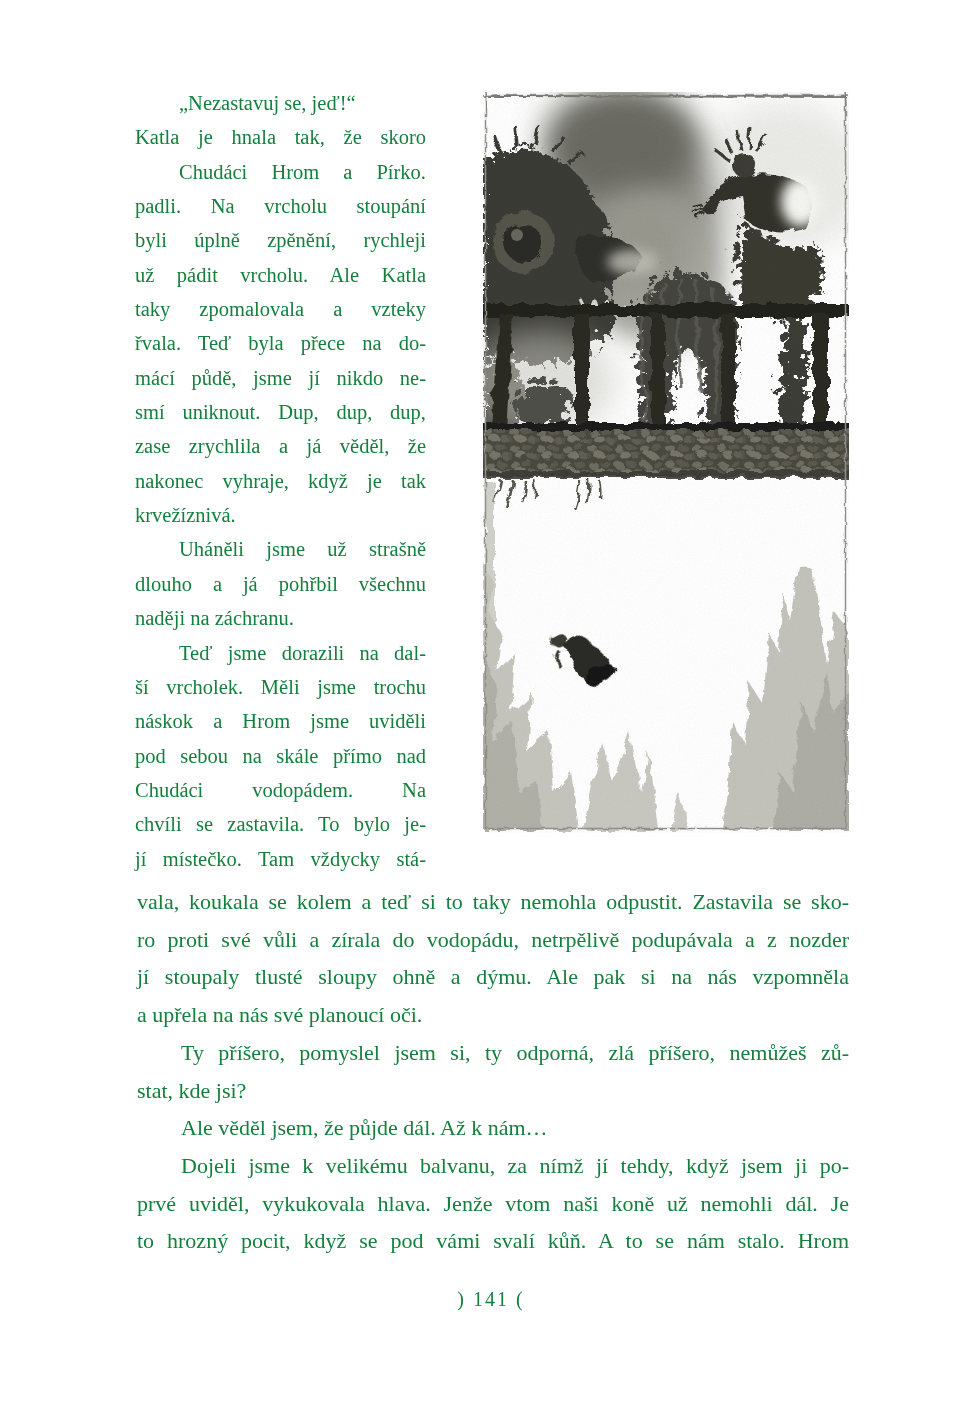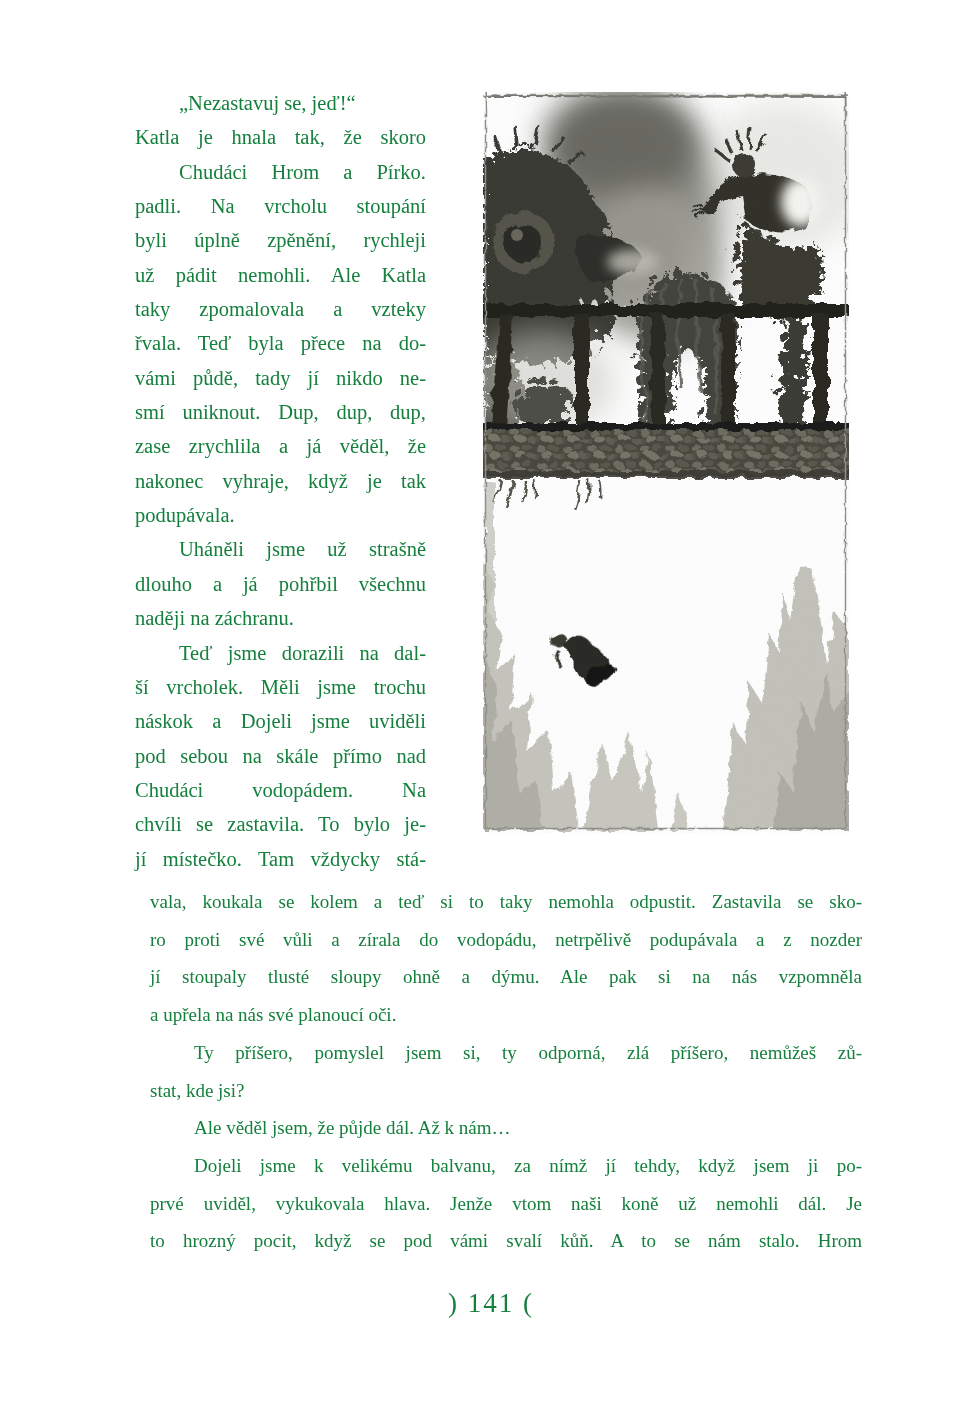--- a/index.html
+++ b/index.html
@@ -12,58 +12,58 @@
     text-align:justify;text-align-last:justify;
     white-space:normal;
   }
   .textline.end{text-align-last:left;}
   .textline.ind{text-indent:44px;}
   .column{
     position:absolute;left:135px;top:86px;width:291px;
     font-size:20.5px;line-height:34.35px;
   }
   .fulltext{
-    position:absolute;left:150px;top:883px;width:712px;
-    font-size:19px;line-height:37.7px;
+    position:absolute;left:137px;top:883px;width:712px;
+    font-size:22px;line-height:37.7px;
   }
   .pagenum{
     position:absolute;left:135px;top:1288px;width:712px;
-    text-align:center;text-align-last:center;font-size:27px;letter-spacing:2px;
+    text-align:center;text-align-last:center;font-size:20px;letter-spacing:2px;
   }
   .illustration{
     position:absolute;left:483px;top:92px;width:366px;height:741px;
     overflow:hidden;
   }
   .illustration svg{display:block;}
 </style>
 </head>
 <body>
 
 <div class="page">
 
   <div id="column" class="column">
       <div class="textline ind end">„Nezastavuj se, jeď!“</div>
       <div class="textline">Katla je hnala tak, že skoro</div>
       <div class="textline ind">Chudáci Hrom a Pírko.</div>
       <div class="textline">padli. Na vrcholu stoupání</div>
       <div class="textline">byli úplně zpěnění, rychleji</div>
-      <div class="textline">už pádit nemohli. Ale Katla</div>
+      <div class="textline">už pádit vrcholu. Ale Katla</div>
       <div class="textline">taky zpomalovala a vzteky</div>
       <div class="textline">řvala. Teď byla přece na do-</div>
-      <div class="textline">vámi půdě, tady jí nikdo ne-</div>
+      <div class="textline">mácí půdě, jsme jí nikdo ne-</div>
       <div class="textline">smí uniknout. Dup, dup, dup,</div>
       <div class="textline">zase zrychlila a já věděl, že</div>
       <div class="textline">nakonec vyhraje, když je tak</div>
-      <div class="textline end">podupávala.</div>
+      <div class="textline end">krvežíznivá.</div>
       <div class="textline ind">Uháněli jsme už strašně</div>
       <div class="textline">dlouho a já pohřbil všechnu</div>
       <div class="textline end">naději na záchranu.</div>
       <div class="textline ind">Teď jsme dorazili na dal-</div>
       <div class="textline">ší vrcholek. Měli jsme trochu</div>
-      <div class="textline">náskok a Dojeli jsme uviděli</div>
+      <div class="textline">náskok a Hrom jsme uviděli</div>
       <div class="textline">pod sebou na skále přímo nad</div>
       <div class="textline">Chudáci vodopádem. Na</div>
       <div class="textline">chvíli se zastavila. To bylo je-</div>
       <div class="textline">jí místečko. Tam vždycky stá-</div>
     </div>
 
   <div class="illustration" role="img" aria-label="Pencil drawing: shaggy dragon head at left breathing dark smoke toward a wild-haired rider on horseback at a bridge railing; below the stone parapet a small figure falls into a white chasm between gray rocky crags.">
     <svg viewBox="0 0 366 741" width="366" height="741">
       <defs>
         <filter id="fRough" x="-25%" y="-25%" width="150%" height="150%">

